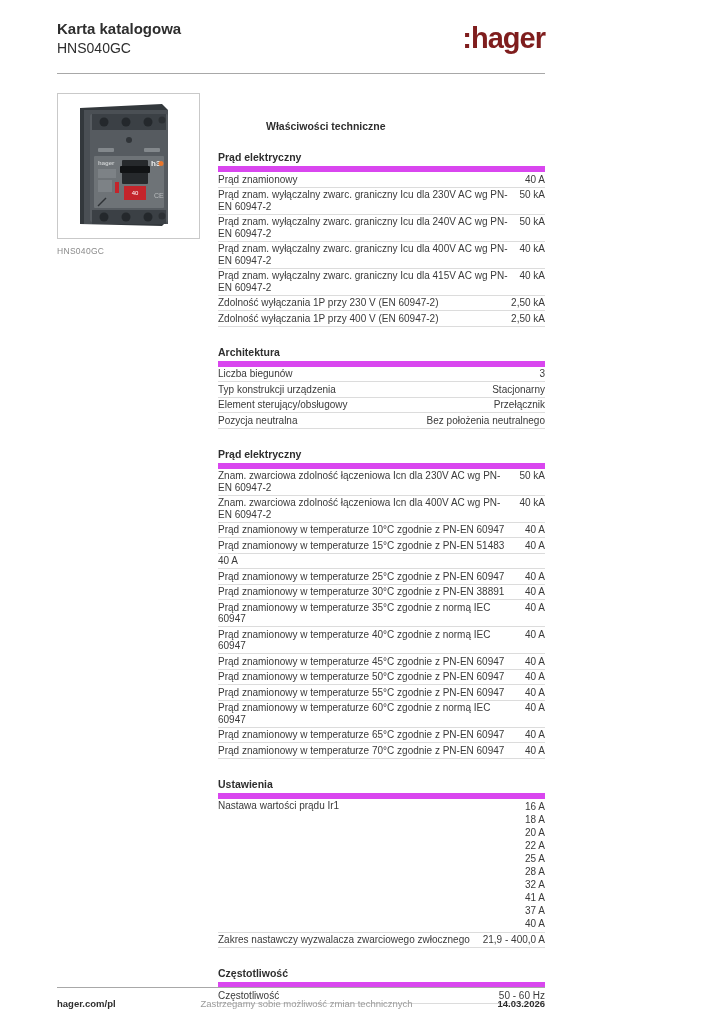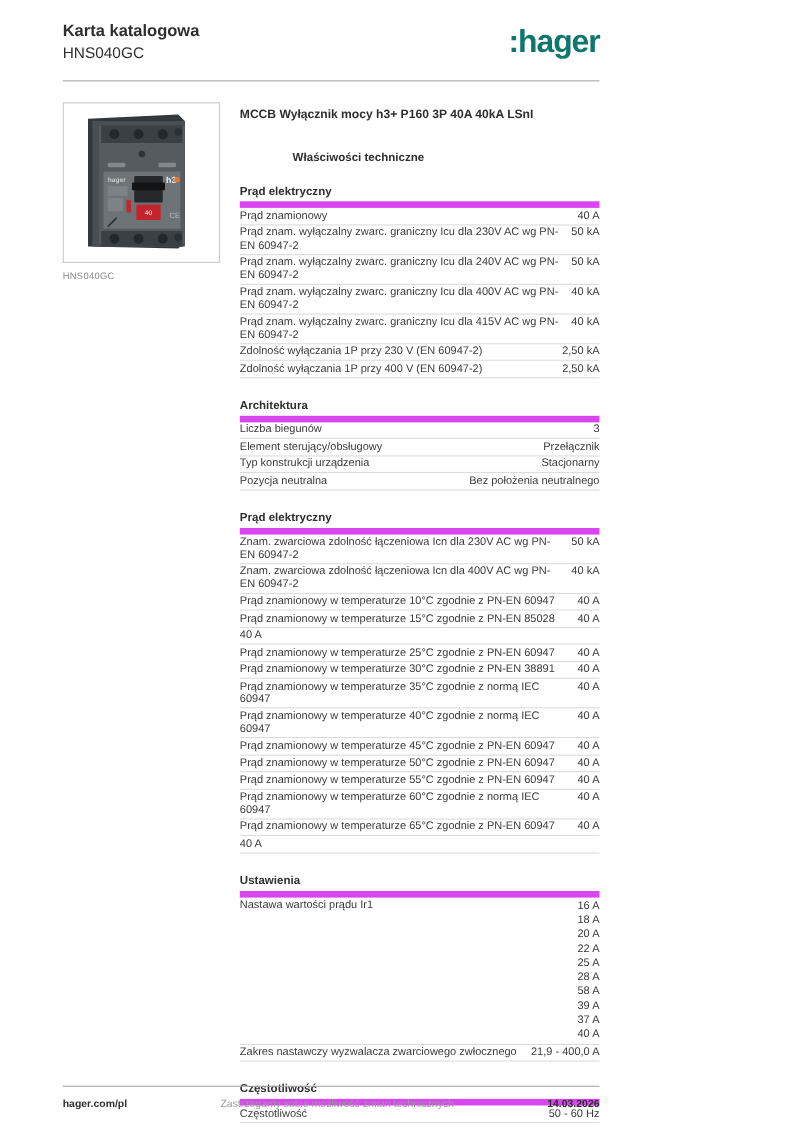--- a/index.html
+++ b/index.html
@@ -69,21 +69,21 @@
 </head>
 <body>
 
 <div class="page">
 
   <div class="header">
     <div>
       <div class="doc-type">Karta katalogowa</div>
       <div class="product-code">HNS040GC</div>
     </div>
-    <div class="brand-logo" style="color:#0f766e;">:hager</div>
+    <div class="brand-logo" style="color:#7f1d1d;">:hager</div>
   </div>
 
   <div class="content">
 
     <div class="image-col">
       <div class="image-frame">
         <svg width="141" height="144" viewBox="0 0 141 144">
 
           <polygon points="22,14 104,10 110,16 110,126 104,132 22,130" fill="#33383c"></polygon>
           <rect x="26" y="16" width="84" height="114" rx="2" fill="#4a4f54"></rect>
@@ -124,21 +124,20 @@
           <circle cx="68" cy="123" r="4.5" fill="#24282c"></circle>
           <circle cx="90" cy="123" r="4.5" fill="#24282c"></circle>
           <circle cx="104" cy="122" r="3.5" fill="#2c3034"></circle>
           <path d="M40,112 l8,-8" stroke="#2e3236" stroke-width="1.5"></path>
         </svg>
       </div>
       <div class="image-caption">HNS040GC</div>
     </div>
 
     <div class="spec-col">
-      <div class="doc-title">MCCB Wyłącznik mocy h3+ P160 3P 40A 40kA LSnI</div>
       <div class="subtitle">Właściwości techniczne</div>
       <div id="spec-sections">
   <div class="section">
     <div class="section-title">Prąd elektryczny</div>
     <div>
               <div class="spec-row">
                 <div class="spec-label">Prąd znamionowy</div>
                 <div class="spec-value">40 A</div>
               </div>
               <div class="spec-row">
@@ -169,28 +168,28 @@
   </div>
 
   <div class="section">
     <div class="section-title">Architektura</div>
     <div>
               <div class="spec-row">
                 <div class="spec-label">Liczba biegunów</div>
                 <div class="spec-value">3</div>
               </div>
               <div class="spec-row">
+                <div class="spec-label">Typ konstrukcji urządzenia</div>
+                <div class="spec-value">Stacjonarny</div>
+              </div>
+              <div class="spec-row">
                 <div class="spec-label">Element sterujący/obsługowy</div>
                 <div class="spec-value">Przełącznik</div>
               </div>
               <div class="spec-row">
-                <div class="spec-label">Typ konstrukcji urządzenia</div>
-                <div class="spec-value">Stacjonarny</div>
-              </div>
-              <div class="spec-row">
                 <div class="spec-label">Pozycja neutralna</div>
                 <div class="spec-value">Bez położenia neutralnego</div>
               </div>
             </div>
   </div>
 
   <div class="section">
     <div class="section-title">Prąd elektryczny</div>
     <div>
               <div class="spec-row">
@@ -199,21 +198,21 @@
               </div>
               <div class="spec-row">
                 <div class="spec-label">Znam. zwarciowa zdolność łączeniowa Icn dla 400V AC wg PN-EN 60947-2</div>
                 <div class="spec-value">40 kA</div>
               </div>
               <div class="spec-row">
                 <div class="spec-label">Prąd znamionowy w temperaturze 10°C zgodnie z PN-EN 60947</div>
                 <div class="spec-value">40 A</div>
               </div>
               <div class="spec-row">
-                <div class="spec-label">Prąd znamionowy w temperaturze 15°C zgodnie z PN-EN 85028</div>
+                <div class="spec-label">Prąd znamionowy w temperaturze 15°C zgodnie z PN-EN 51483</div>
                 <div class="spec-value">40 A</div>
               </div>
               <div class="spec-row">
                 <div class="spec-value">40 A</div>
               </div>
               <div class="spec-row">
                 <div class="spec-label">Prąd znamionowy w temperaturze 25°C zgodnie z PN-EN 60947</div>
                 <div class="spec-value">40 A</div>
               </div>
               <div class="spec-row">
@@ -242,39 +241,40 @@
               </div>
               <div class="spec-row">
                 <div class="spec-label">Prąd znamionowy w temperaturze 60°C zgodnie z normą IEC 60947</div>
                 <div class="spec-value">40 A</div>
               </div>
               <div class="spec-row">
                 <div class="spec-label">Prąd znamionowy w temperaturze 65°C zgodnie z PN-EN 60947</div>
                 <div class="spec-value">40 A</div>
               </div>
               <div class="spec-row">
+                <div class="spec-label">Prąd znamionowy w temperaturze 70°C zgodnie z PN-EN 60947</div>
                 <div class="spec-value">40 A</div>
               </div>
             </div>
   </div>
 
   <div class="section">
     <div class="section-title">Ustawienia</div>
     <div>
               <div class="spec-row">
                 <div class="spec-label">Nastawa wartości prądu Ir1</div>
                 <div class="spec-value">
                   <div>16 A</div>
                   <div>18 A</div>
                   <div>20 A</div>
                   <div>22 A</div>
                   <div>25 A</div>
                   <div>28 A</div>
-                  <div>58 A</div>
-                  <div>39 A</div>
+                  <div>32 A</div>
+                  <div>41 A</div>
                   <div>37 A</div>
                   <div>40 A</div>
                 </div>
               </div>
               <div class="spec-row">
                 <div class="spec-label">Zakres nastawczy wyzwalacza zwarciowego zwłocznego</div>
                 <div class="spec-value">21,9 - 400,0 A</div>
               </div>
             </div>
   </div>

